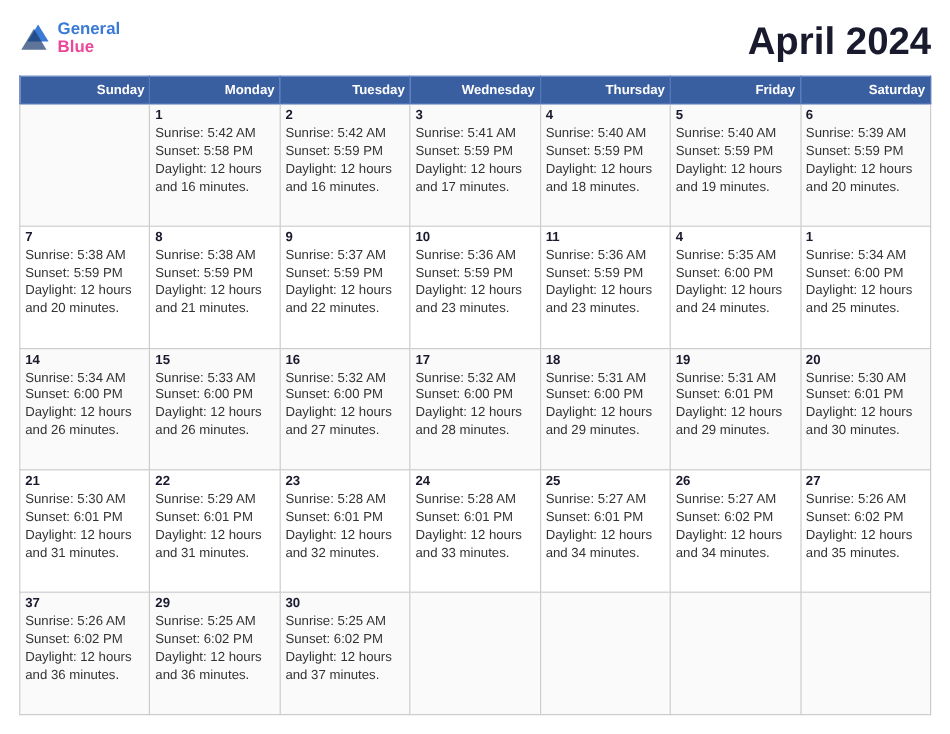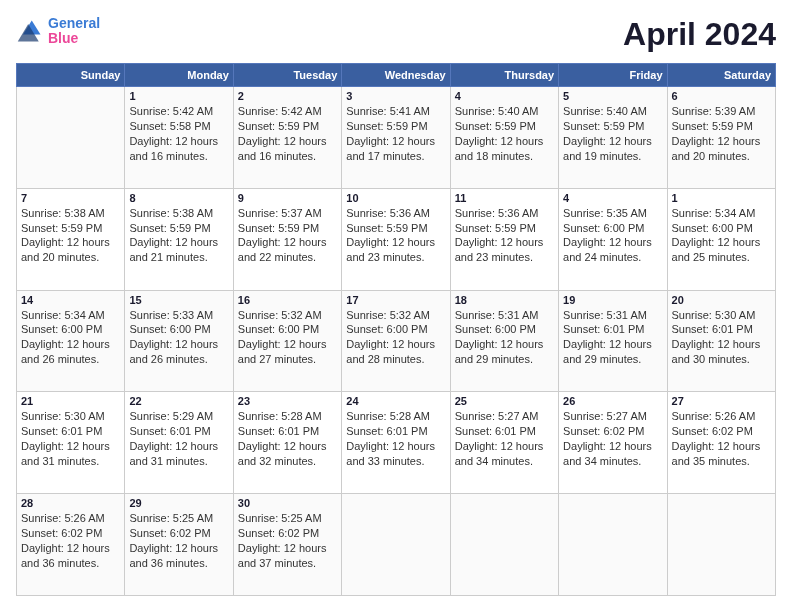--- a/index.html
+++ b/index.html
@@ -297,21 +297,21 @@
           </td>
           <td>
             <span class="day-num">27</span>
         <div class="day-info">
           Sunrise: 5:26 AM<br>Sunset: 6:02 PM<br>Daylight: 12 hours and 35 minutes.
         </div>
           </td>
         </tr>
         <tr class="week-row">
           <td>
-            <span class="day-num">28</span>
+            <span class="day-num">37</span>
         <div class="day-info">
           Sunrise: 5:26 AM<br>Sunset: 6:02 PM<br>Daylight: 12 hours and 36 minutes.
         </div>
           </td>
           <td>
             <span class="day-num">29</span>
         <div class="day-info">
           Sunrise: 5:25 AM<br>Sunset: 6:02 PM<br>Daylight: 12 hours and 36 minutes.
         </div>
           </td>

